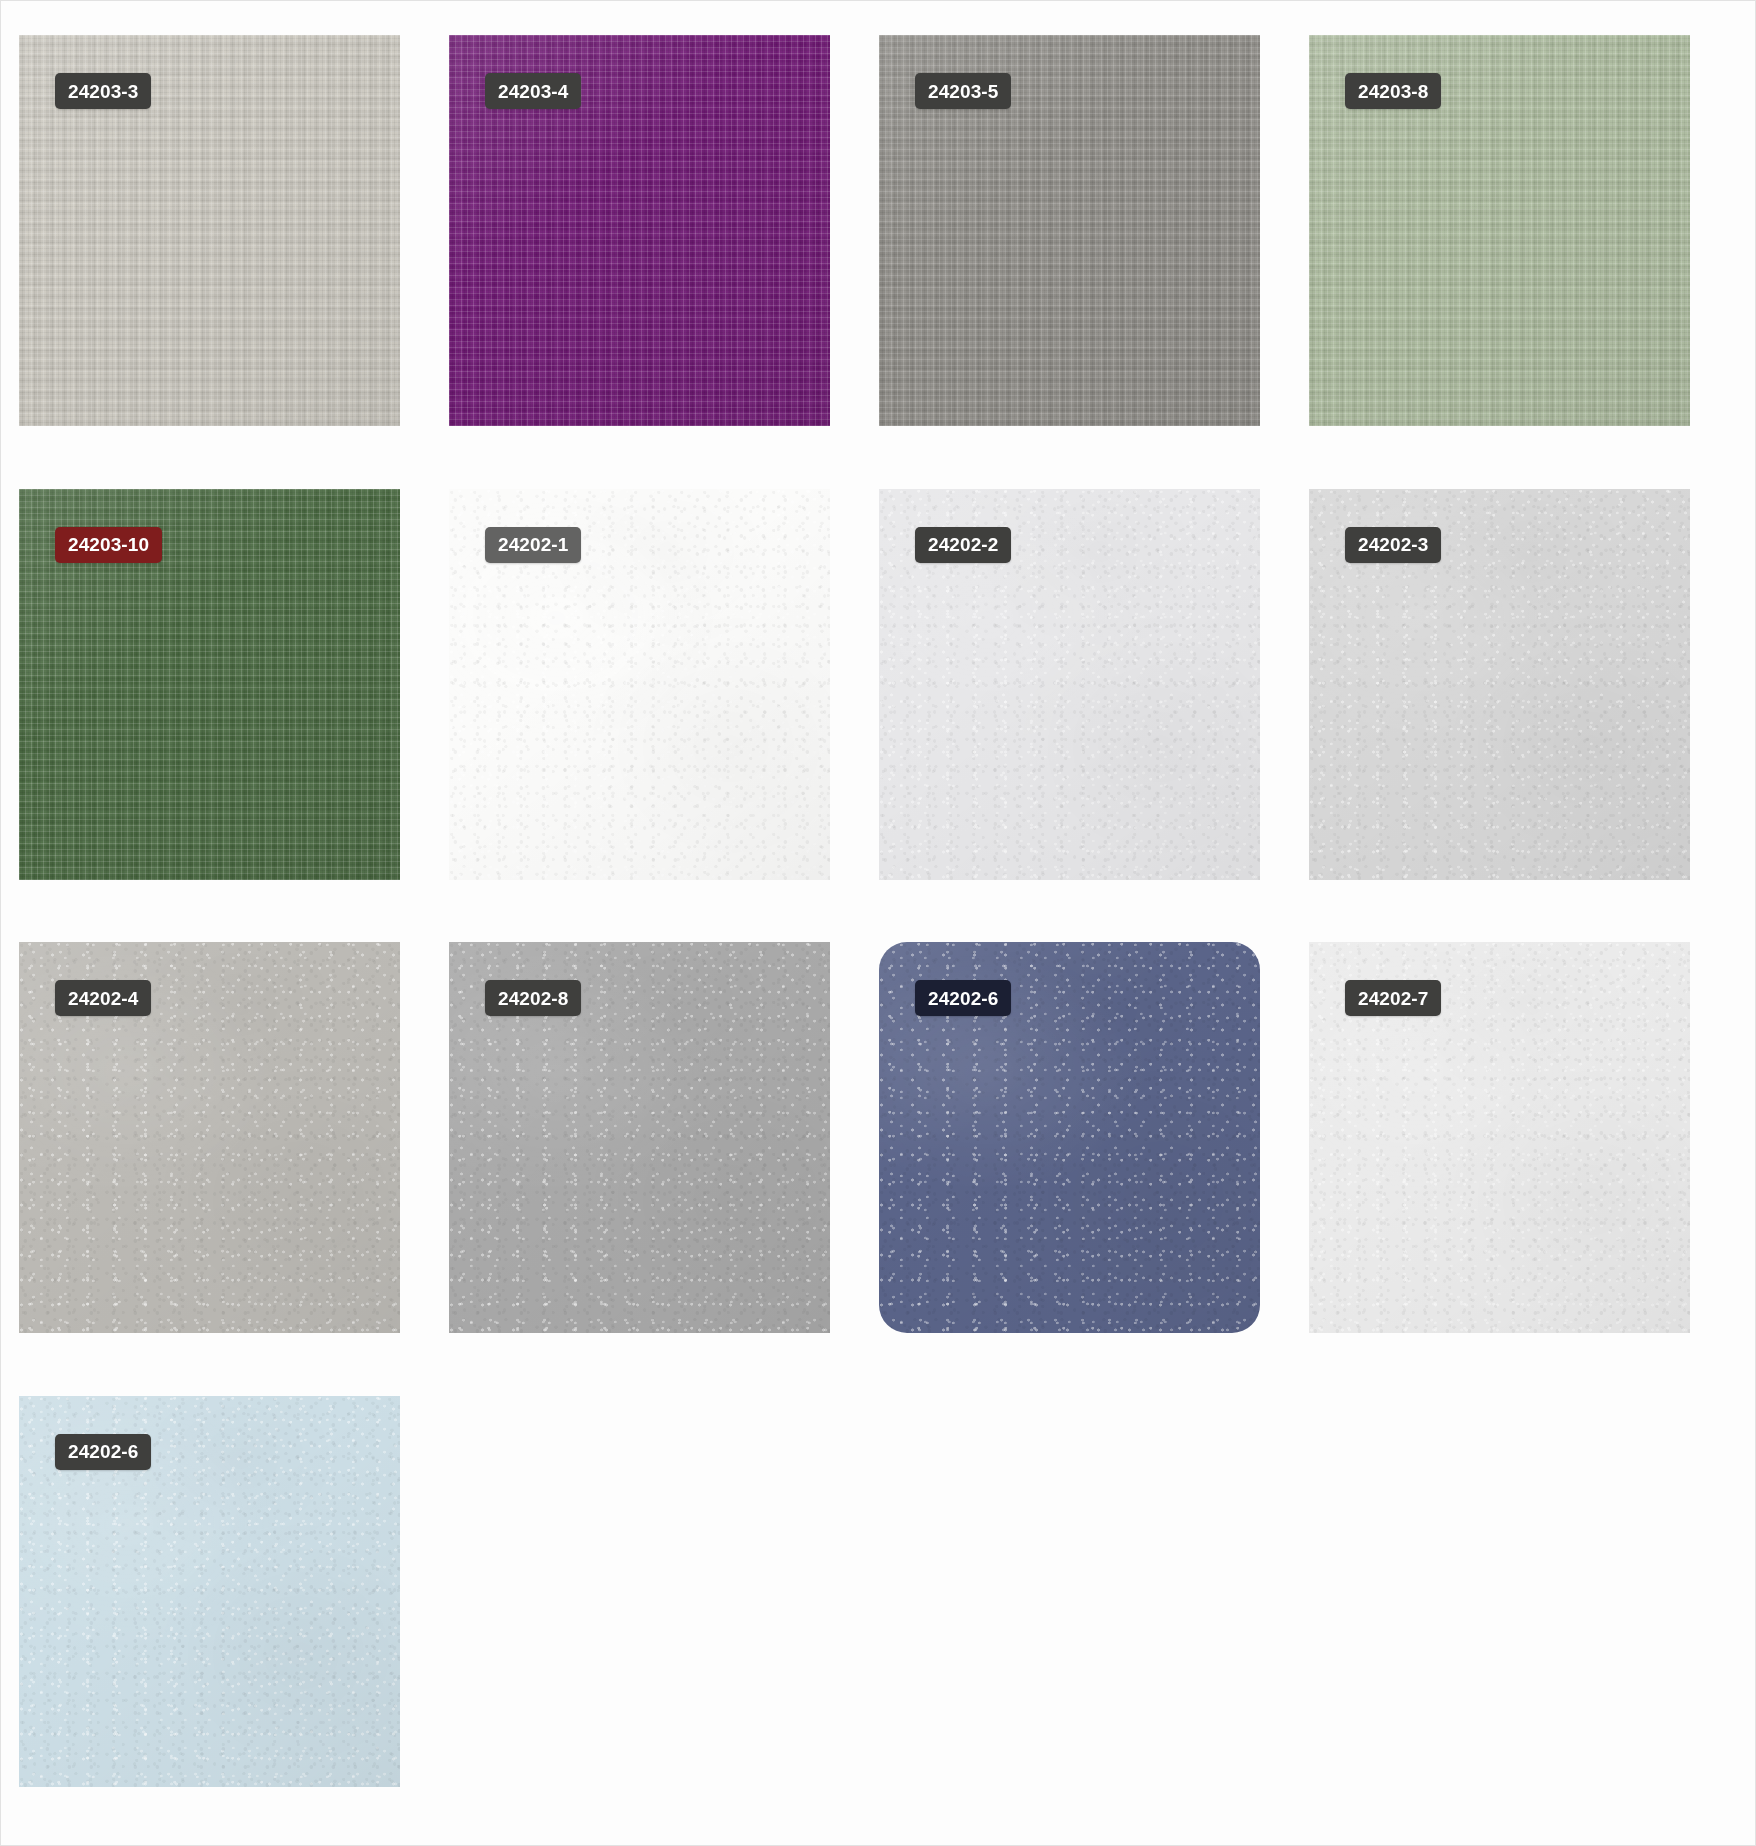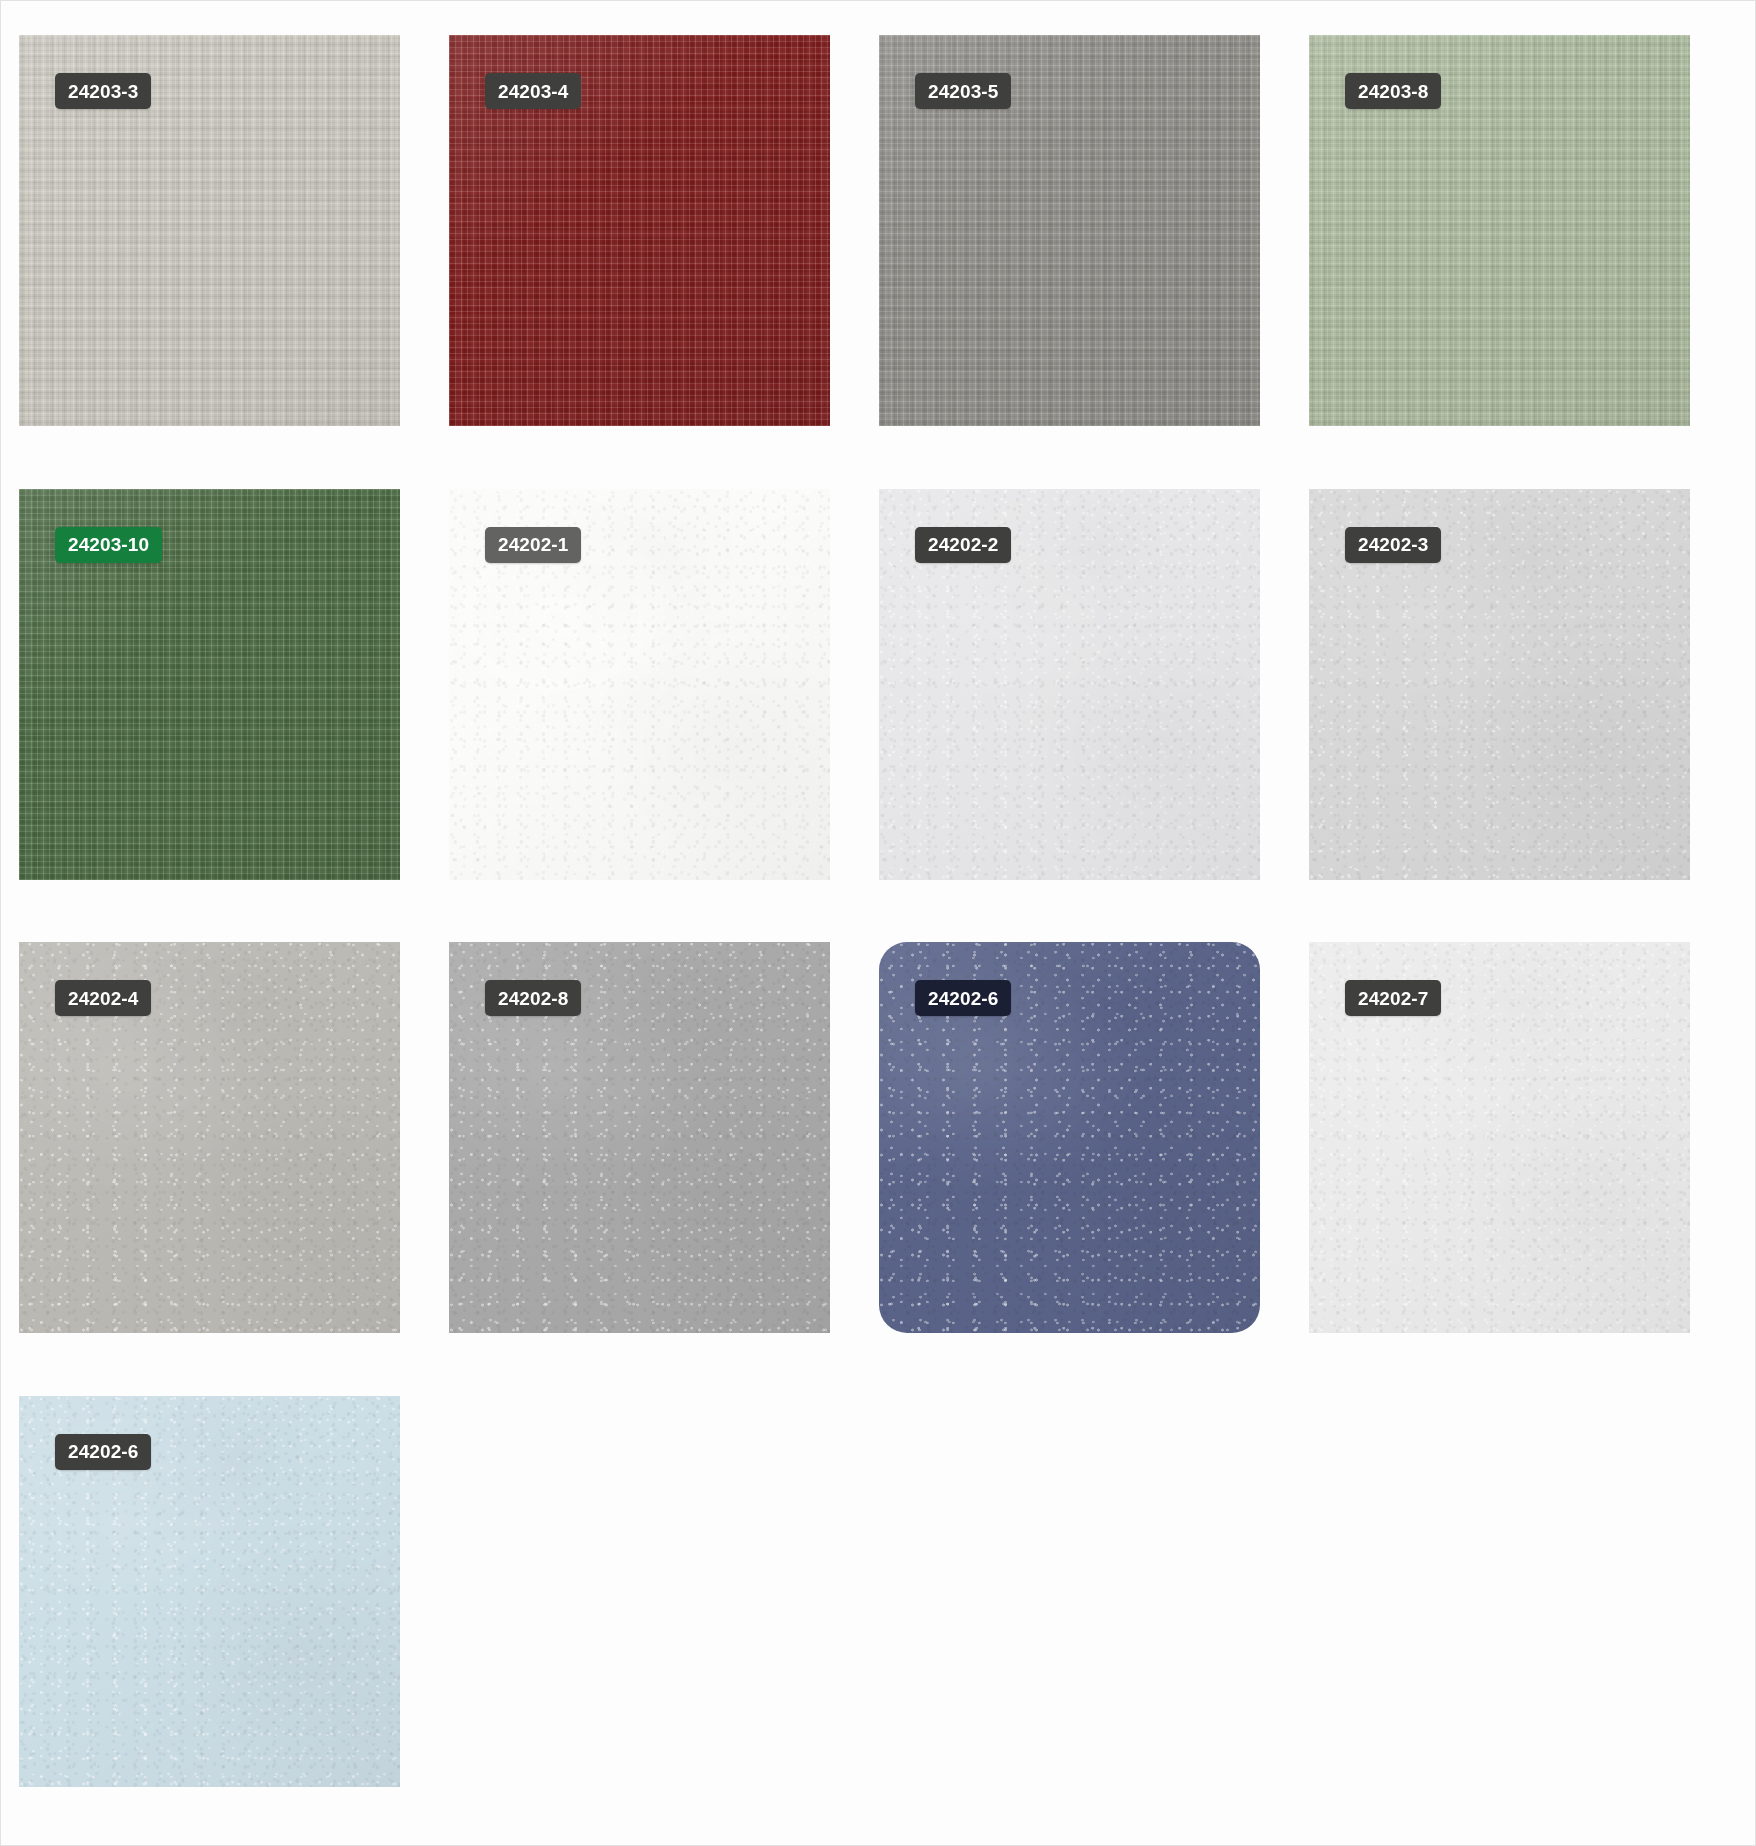--- a/index.html
+++ b/index.html
@@ -150,36 +150,36 @@
     font-weight: 600;
     letter-spacing: 0.1px;
     line-height: 1;
     white-space: nowrap;
     font-family: "Liberation Sans", sans-serif;
     box-shadow: 0 1px 2px rgba(0,0,0,0.18);
   }
   .chip.light-bg { background: #636362; }
   .chip.on-dark  { background: #24241f; }
   .chip.on-navy  { background: #1b1f33; }
-  .chip.on-green { background: #15803d; }
+  .chip.on-green { background: #7f1d1d; }
 </style>
 </head>
 <body>
 
 <div id="board" style="background: rgb(253, 253, 253); border-color: rgb(226, 226, 226);">
   <div id="grid" style="grid-template-columns: repeat(4, 1fr); grid-template-rows: repeat(4, 1fr);">
       <div class="cell">
         <div class="swatch" style="background: rgb(204, 201, 192);">
           <div class="tex tex-weave"></div>
           <div class="shade"></div>
           <div class="chip ">24203-3</div>
         </div>
       </div>
       <div class="cell">
-        <div class="swatch" style="background: #7f1d1d;">
+        <div class="swatch" style="background: #701a75;">
           <div class="tex tex-weave"></div>
           <div class="shade"></div>
           <div class="chip ">24203-4</div>
         </div>
       </div>
       <div class="cell">
         <div class="swatch" style="background: rgb(144, 142, 137);">
           <div class="tex tex-weave"></div>
           <div class="shade"></div>
           <div class="chip ">24203-5</div>

